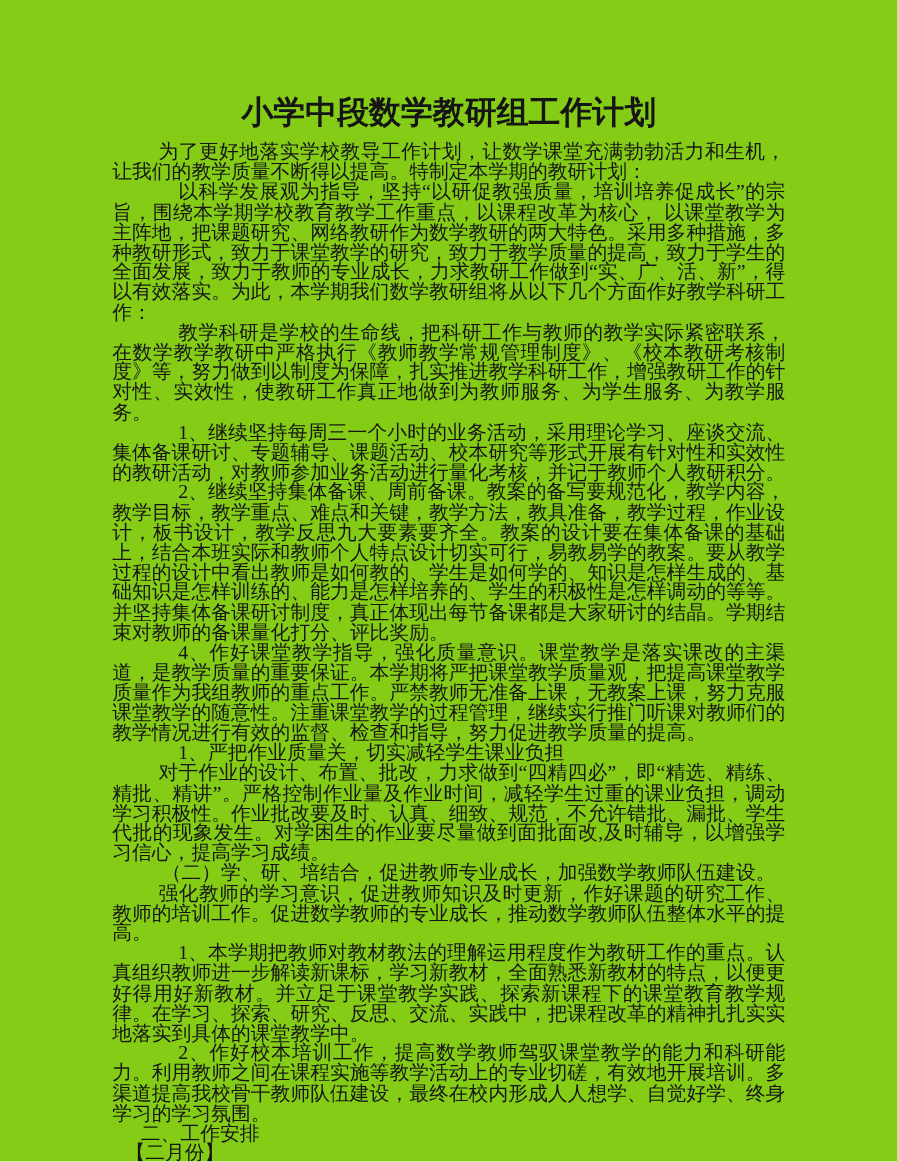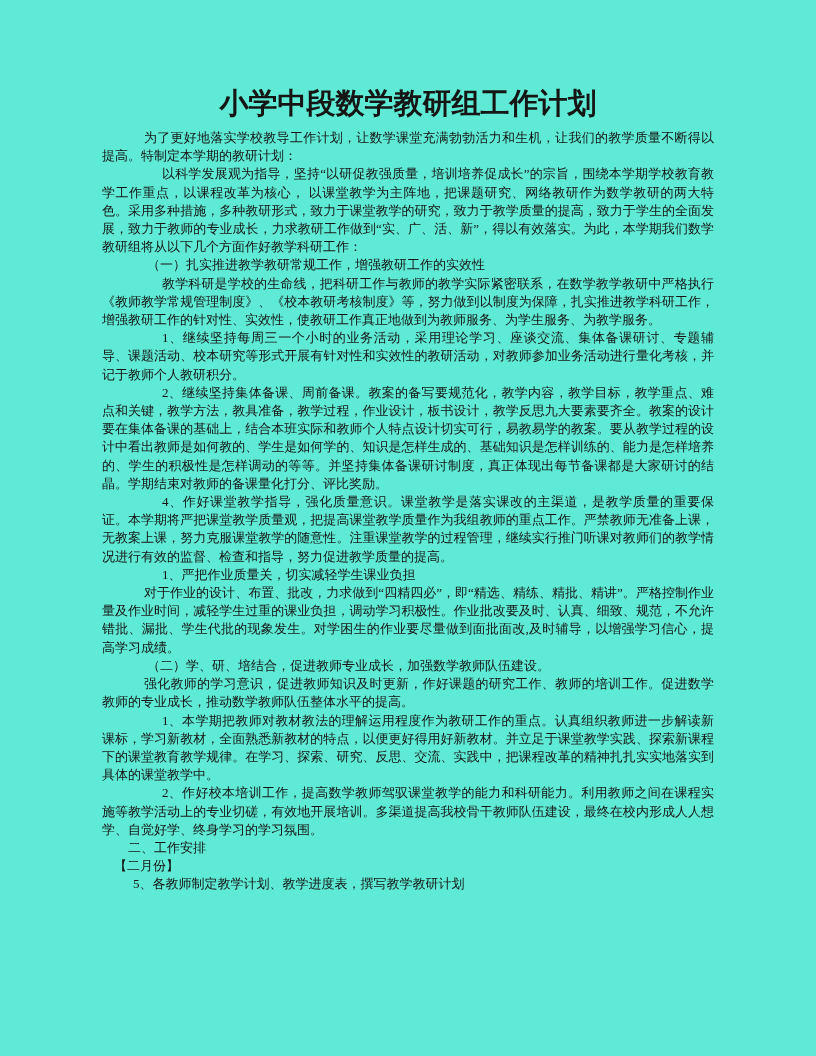--- a/index.html
+++ b/index.html
@@ -7,36 +7,36 @@
     padding: 0;
     background: #ffffff;
   }
   .page {
     position: relative;
     width: 816px;
     height: 1056px;
     margin: 0 auto;
     box-sizing: border-box;
     padding: 84px 102px 0 102px;
-    background: #5eead4;
+    background: #84cc16;
     overflow: hidden;
     font-family: "Liberation Serif", "DejaVu Serif", serif;
     color: #151515;
   }
   .doc-title {
     margin: 0 0 7px 0;
     font-size: 29px;
     line-height: 38px;
     font-weight: bold;
     text-align: center;
     white-space: nowrap;
   }
   .doc-body p {
     margin: 0;
-    font-size: 13px;
+    font-size: 18px;
     line-height: 18.2px;
     text-align: justify;
     text-justify: inter-character;
     font-family: Liberation Serif, serif;
   }
   
   .para-lead    { text-indent: 42px; }  
   .para-section { text-indent: 26px; }  
   .para-deep    { text-indent: 60px; }  
   .para-sub     { text-indent: 45px; }  
@@ -44,21 +44,20 @@
   .para-item    { text-indent: 31px; }  
 </style>
 </head>
 <body>
 
 <div class="page">
   <h1 class="doc-title">小学中段数学教研组工作计划</h1>
   <div class="doc-body" id="doc-body">
       <p class="para-lead">为了更好地落实学校教导工作计划，让数学课堂充满勃勃活力和生机，让我们的教学质量不断得以提高。特制定本学期的教研计划：</p>
       <p class="para-deep">以科学发展观为指导，坚持“以研促教强质量，培训培养促成长”的宗旨，围绕本学期学校教育教学工作重点，以课程改革为核心， 以课堂教学为主阵地，把课题研究、网络教研作为数学教研的两大特色。采用多种措施，多种教研形式，致力于课堂教学的研究，致力于教学质量的提高，致力于学生的全面发展，致力于教师的专业成长，力求教研工作做到“实、广、活、新”，得以有效落实。为此，本学期我们数学教研组将从以下几个方面作好教学科研工作：</p>
-      <p class="para-sub">（一）扎实推进教学教研常规工作，增强教研工作的实效性</p>
       <p class="para-deep">教学科研是学校的生命线，把科研工作与教师的教学实际紧密联系，在数学教学教研中严格执行《教师教学常规管理制度》、《校本教研考核制度》等，努力做到以制度为保障，扎实推进教学科研工作，增强教研工作的针对性、实效性，使教研工作真正地做到为教师服务、为学生服务、为教学服务。</p>
       <p class="para-deep">1、继续坚持每周三一个小时的业务活动，采用理论学习、座谈交流、集体备课研讨、专题辅导、课题活动、校本研究等形式开展有针对性和实效性的教研活动，对教师参加业务活动进行量化考核，并记于教师个人教研积分。</p>
       <p class="para-deep">2、继续坚持集体备课、周前备课。教案的备写要规范化，教学内容，教学目标，教学重点、难点和关键，教学方法，教具准备，教学过程，作业设计，板书设计，教学反思九大要素要齐全。教案的设计要在集体备课的基础上，结合本班实际和教师个人特点设计切实可行，易教易学的教案。要从教学过程的设计中看出教师是如何教的、学生是如何学的、知识是怎样生成的、基础知识是怎样训练的、能力是怎样培养的、学生的积极性是怎样调动的等等。并坚持集体备课研讨制度，真正体现出每节备课都是大家研讨的结晶。学期结束对教师的备课量化打分、评比奖励。</p>
       <p class="para-deep">4、作好课堂教学指导，强化质量意识。课堂教学是落实课改的主渠道，是教学质量的重要保证。本学期将严把课堂教学质量观，把提高课堂教学质量作为我组教师的重点工作。严禁教师无准备上课，无教案上课，努力克服课堂教学的随意性。注重课堂教学的过程管理，继续实行推门听课对教师们的教学情况进行有效的监督、检查和指导，努力促进教学质量的提高。</p>
       <p class="para-deep">1、严把作业质量关，切实减轻学生课业负担</p>
       <p class="para-lead">对于作业的设计、布置、批改，力求做到“四精四必”，即“精选、精练、精批、精讲”。严格控制作业量及作业时间，减轻学生过重的课业负担，调动学习积极性。作业批改要及时、认真、细致、规范，不允许错批、漏批、学生代批的现象发生。对学困生的作业要尽量做到面批面改,及时辅导，以增强学习信心，提高学习成绩。</p>
       <p class="para-sub">（二）学、研、培结合，促进教师专业成长，加强数学教师队伍建设。</p>
       <p class="para-lead">强化教师的学习意识，促进教师知识及时更新，作好课题的研究工作、教师的培训工作。促进数学教师的专业成长，推动数学教师队伍整体水平的提高。</p>
       <p class="para-deep">1、本学期把教师对教材教法的理解运用程度作为教研工作的重点。认真组织教师进一步解读新课标，学习新教材，全面熟悉新教材的特点，以便更好得用好新教材。并立足于课堂教学实践、探索新课程下的课堂教育教学规律。在学习、探索、研究、反思、交流、实践中，把课程改革的精神扎扎实实地落实到具体的课堂教学中。</p>
       <p class="para-deep">2、作好校本培训工作，提高数学教师驾驭课堂教学的能力和科研能力。利用教师之间在课程实施等教学活动上的专业切磋，有效地开展培训。多渠道提高我校骨干教师队伍建设，最终在校内形成人人想学、自觉好学、终身学习的学习氛围。</p>

